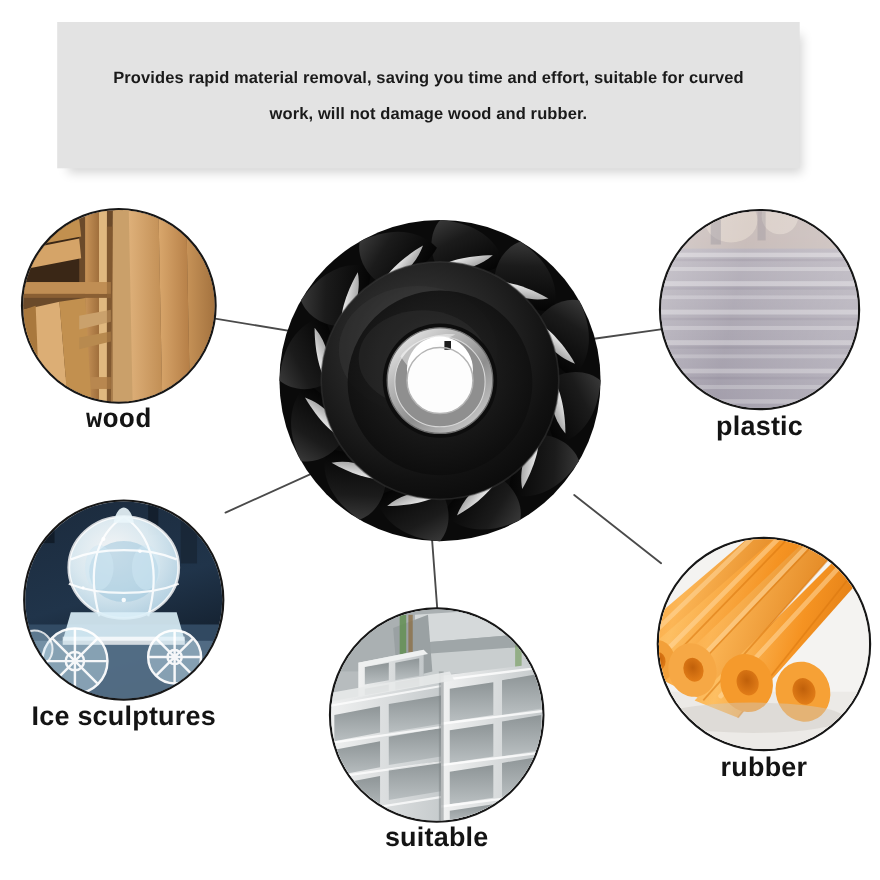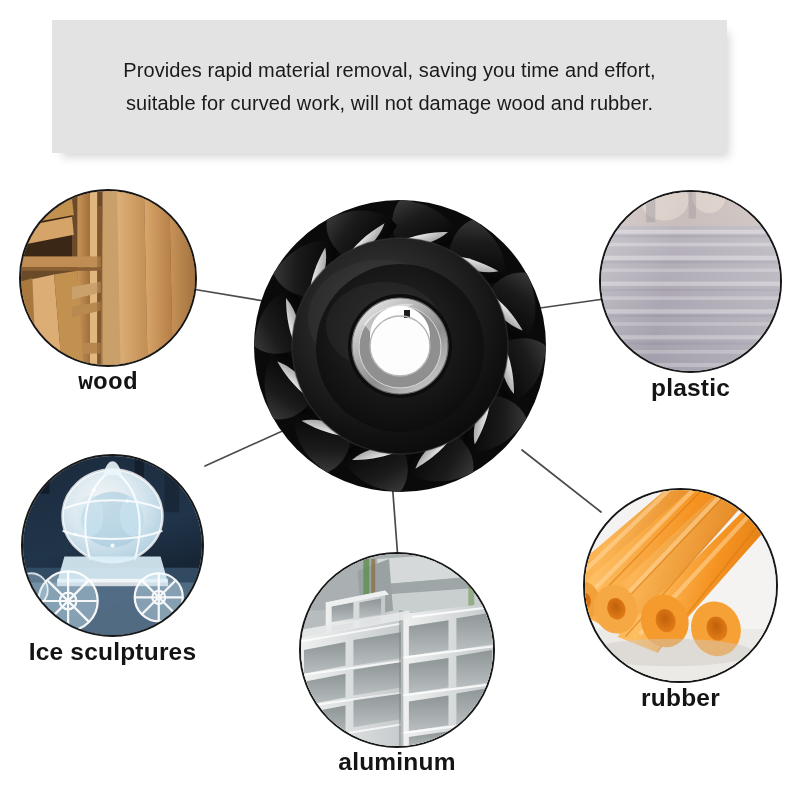--- a/index.html
+++ b/index.html
@@ -27,24 +27,24 @@
     width: 675px; height: 133px;
     background: #e3e3e3;
     box-shadow: 6px 8px 9px -4px rgba(0,0,0,0.17);
     display: flex;
     align-items: center;
     justify-content: center;
   }
   #banner-text {
     width: 600px;
     text-align: center;
-    font-size: 20px;
+    font-size: 15px;
     line-height: 33px;
     color: #1a1a1a;
-    font-weight: 400;
+    font-weight: 700;
     letter-spacing: 0.1px;
   }
 
   
   #lines {
     position: absolute;
     left: 0; top: 0;
     width: 800px; height: 800px;
     pointer-events: none;
   }
@@ -84,21 +84,21 @@
   
   #thumb-wood   { left: 19px;  top: 189px; width: 178px; height: 178px; font-family: Liberation Mono, monospace; }
   #thumb-wood   .cap { top: 180px; }
 
   #thumb-plastic{ left: 599px; top: 190px; width: 183px; height: 183px; }
   #thumb-plastic .cap { top: 184px; }
 
   #thumb-ice    { left: 21px;  top: 454px; width: 183px; height: 183px; }
   #thumb-ice    .cap { top: 184px; }
 
-  #thumb-rubber { left: 583px; top: 488px; width: 195px; height: 195px; }
+  #thumb-rubber { left: 597px; top: 488px; width: 195px; height: 195px; }
   #thumb-rubber .cap { top: 196px; }
 
   #thumb-alum   { left: 299px; top: 552px; width: 196px; height: 196px; }
   #thumb-alum   .cap { top: 196px; }
 
   
   #product {
     position: absolute;
     left: 252px; top: 198px;
     width: 296px; height: 296px;
@@ -422,21 +422,21 @@
               <path d="M52 54 L100 48"></path>
             <path d="M52 73 L100 67"></path>
               <path d="M52 92 L100 86"></path>
           </g>
           <rect x="51" y="30" width="2.2" height="70" fill="#7d8486" opacity="0.5"></rect>
         </g>
 
         <polygon points="0,40 56,30 58,34 2,44" fill="#e8eaea" opacity="0.9"></polygon>
       </svg>
     </div>
-    <div class="cap">aluminum</div>
+    <div class="cap">suitable</div>
   </div>
 
   <div id="product">
     <svg width="296" height="296" viewBox="0 0 296 296">
       <defs>
         <radialGradient id="bowl" cx="0.42" cy="0.36" r="0.78">
           <stop offset="0" stop-color="#4d4d4d"></stop>
           <stop offset="0.35" stop-color="#2a2a2a"></stop>
           <stop offset="0.72" stop-color="#111111"></stop>
           <stop offset="1" stop-color="#050505"></stop>

